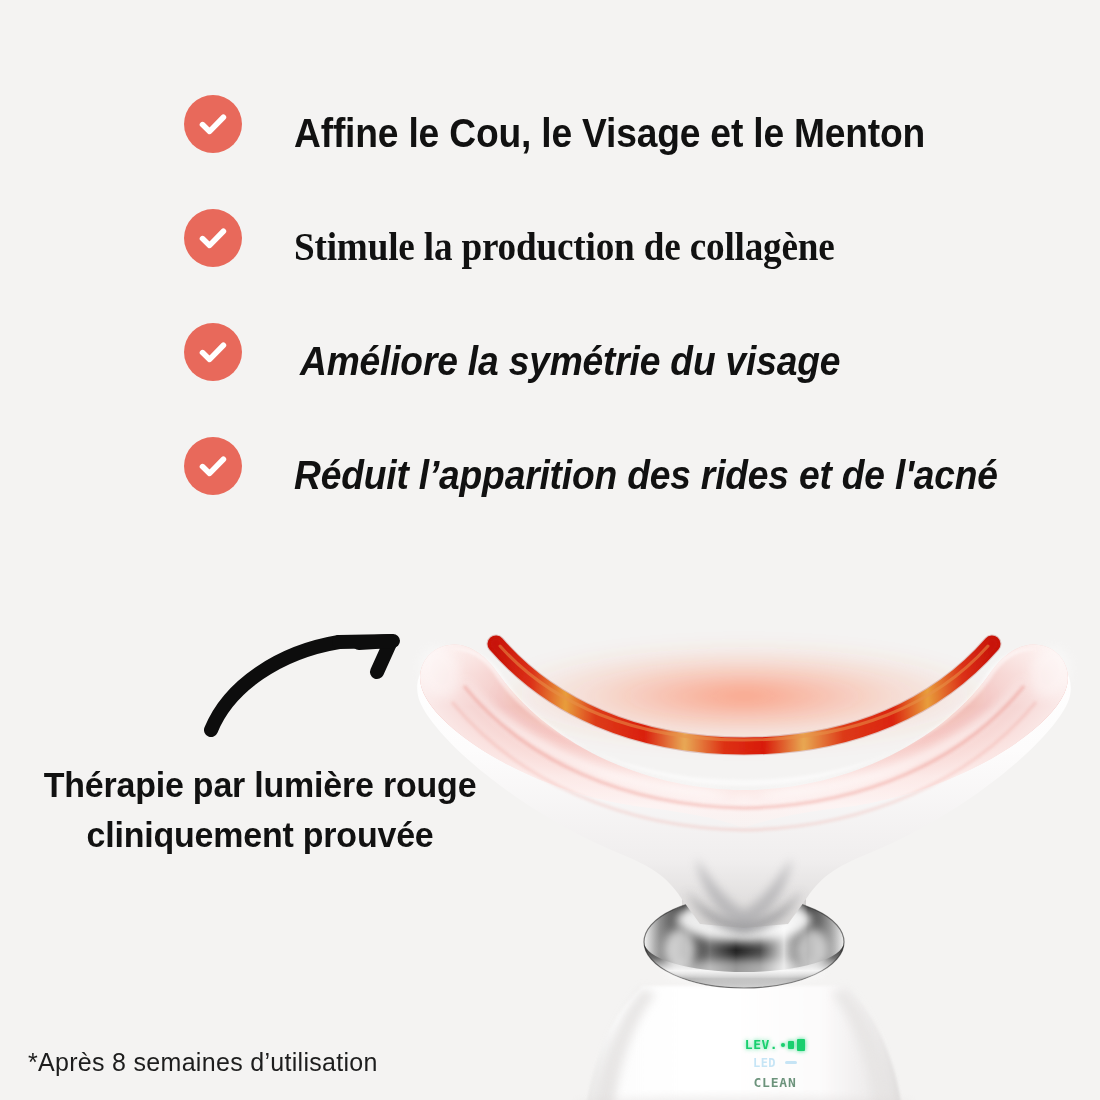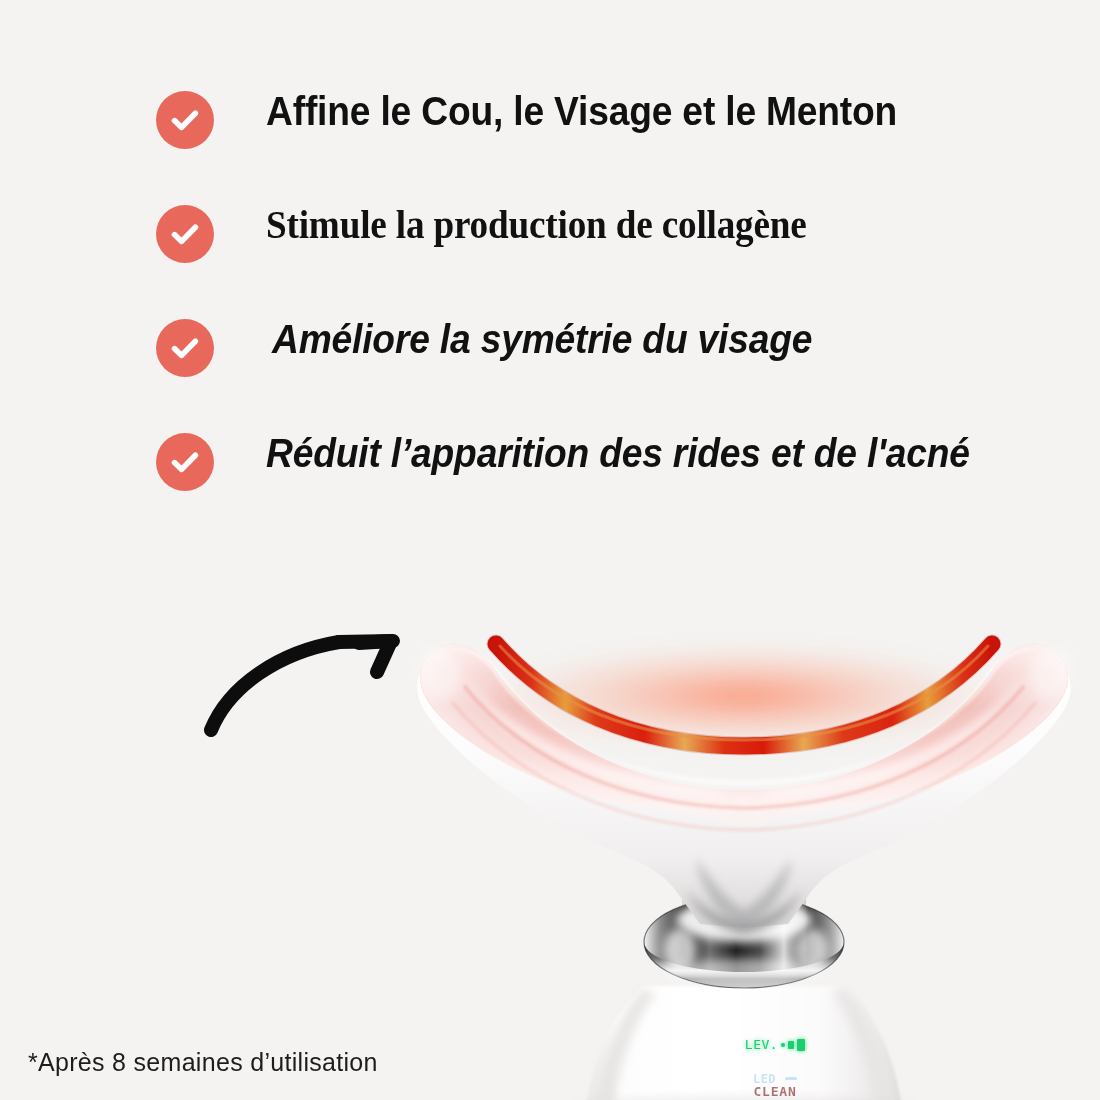--- a/index.html
+++ b/index.html
@@ -8,22 +8,22 @@
     background:#f4f3f2;
     font-family:"Liberation Sans", sans-serif;
     overflow:hidden;
     position:relative;
   }
   #stage{position:absolute;inset:0;width:1100px;height:1100px;overflow:hidden;}
 
   
   .benefits{position:absolute;left:0;top:0;width:1100px;}
   .benefit-row{
-    position:absolute;left:156px;height:62px;
-    display:flex;align-items:flex-start;
+    position:absolute;left:184px;height:62px;
+    display:flex;align-items:flex-end;
   }
   .benefit-row:nth-child(1){top:91px;}
   .benefit-row:nth-child(2){top:205px;font-family:Liberation Serif, serif;}
   .benefit-row:nth-child(3){top:319px;font-style:italic;}
   .benefit-row:nth-child(4){top:433px;font-style:italic;}
 
   .check-icon{
     width:58px;height:58px;border-radius:50%;
     background:#e8695b;
     flex:0 0 58px;
@@ -73,40 +73,40 @@
 
   
   .device{position:absolute;left:400px;top:590px;width:700px;height:520px;}
   .osd{
     position:absolute;left:315px;top:448px;width:120px;
     text-align:center;
     font-family:"DejaVu Sans Mono", monospace;
     line-height:1.05;
   }
   .osd .lev{
-    font-size:13px;font-weight:400;color:#19cf6e;
+    font-size:13px;font-weight:700;color:#19cf6e;
     letter-spacing:0.5px;
     text-shadow:0 0 4px rgba(40,220,130,.85);
     display:flex;align-items:center;justify-content:center;gap:3px;
   }
   .osd .bar{display:inline-block;background:#19cf6e;border-radius:1px;
     box-shadow:0 0 4px rgba(40,220,130,.9);}
   .osd .bar.s{width:6px;height:8px;}
   .osd .bar.l{width:8px;height:12px;}
   .osd .dot{width:4px;height:4px;background:#19cf6e;border-radius:50%;
     display:inline-block;box-shadow:0 0 3px rgba(40,220,130,.9);}
   .osd .led{
     font-size:12px;font-weight:700;color:#9ad2f0;opacity:.55;
-    letter-spacing:0.5px;margin-top:21px;
+    letter-spacing:0.5px;margin-top:5px;
     display:flex;align-items:center;justify-content:center;gap:9px;
   }
   .osd .led .dash{width:12px;height:3px;background:#9ad2f0;border-radius:2px;display:inline-block;}
   .osd .clean{
-    font-size:13px;font-weight:700;color:#7f1d1d;opacity:.62;
-    letter-spacing:0.8px;
+    font-size:13px;font-weight:700;color:#14532d;opacity:.62;
+    letter-spacing:0.8px;margin-top:7px;
   }
 </style>
 </head>
 <body>
 
 <div id="stage">
 
   <div class="benefits">
 
     <div class="benefit-row b1">
@@ -360,16 +360,20 @@
   </div>
 
   <div class="arrow">
     <svg width="250" height="160" viewBox="0 0 250 160" aria-hidden="true">
       <path d="M16 130 C 34 86 84 52 144 42" fill="none" stroke="#0d0d0d" stroke-width="14" stroke-linecap="round"></path>
       <path d="M164 43 L 196 41 L 182 72" fill="none" stroke="#0d0d0d" stroke-width="14" stroke-linecap="round" stroke-linejoin="round"></path>
       <path d="M144 42 L 198 41" fill="none" stroke="#0d0d0d" stroke-width="14" stroke-linecap="round"></path>
     </svg>
   </div>
 
+  <div class="caption">
+    <span>Thérapie par lumière rouge</span>
+    <span>cliniquement prouvée</span>
+  </div>
 
   <div class="footnote">*Après 8 semaines d’utilisation</div>
 
 </div>
 
 </body></html>

